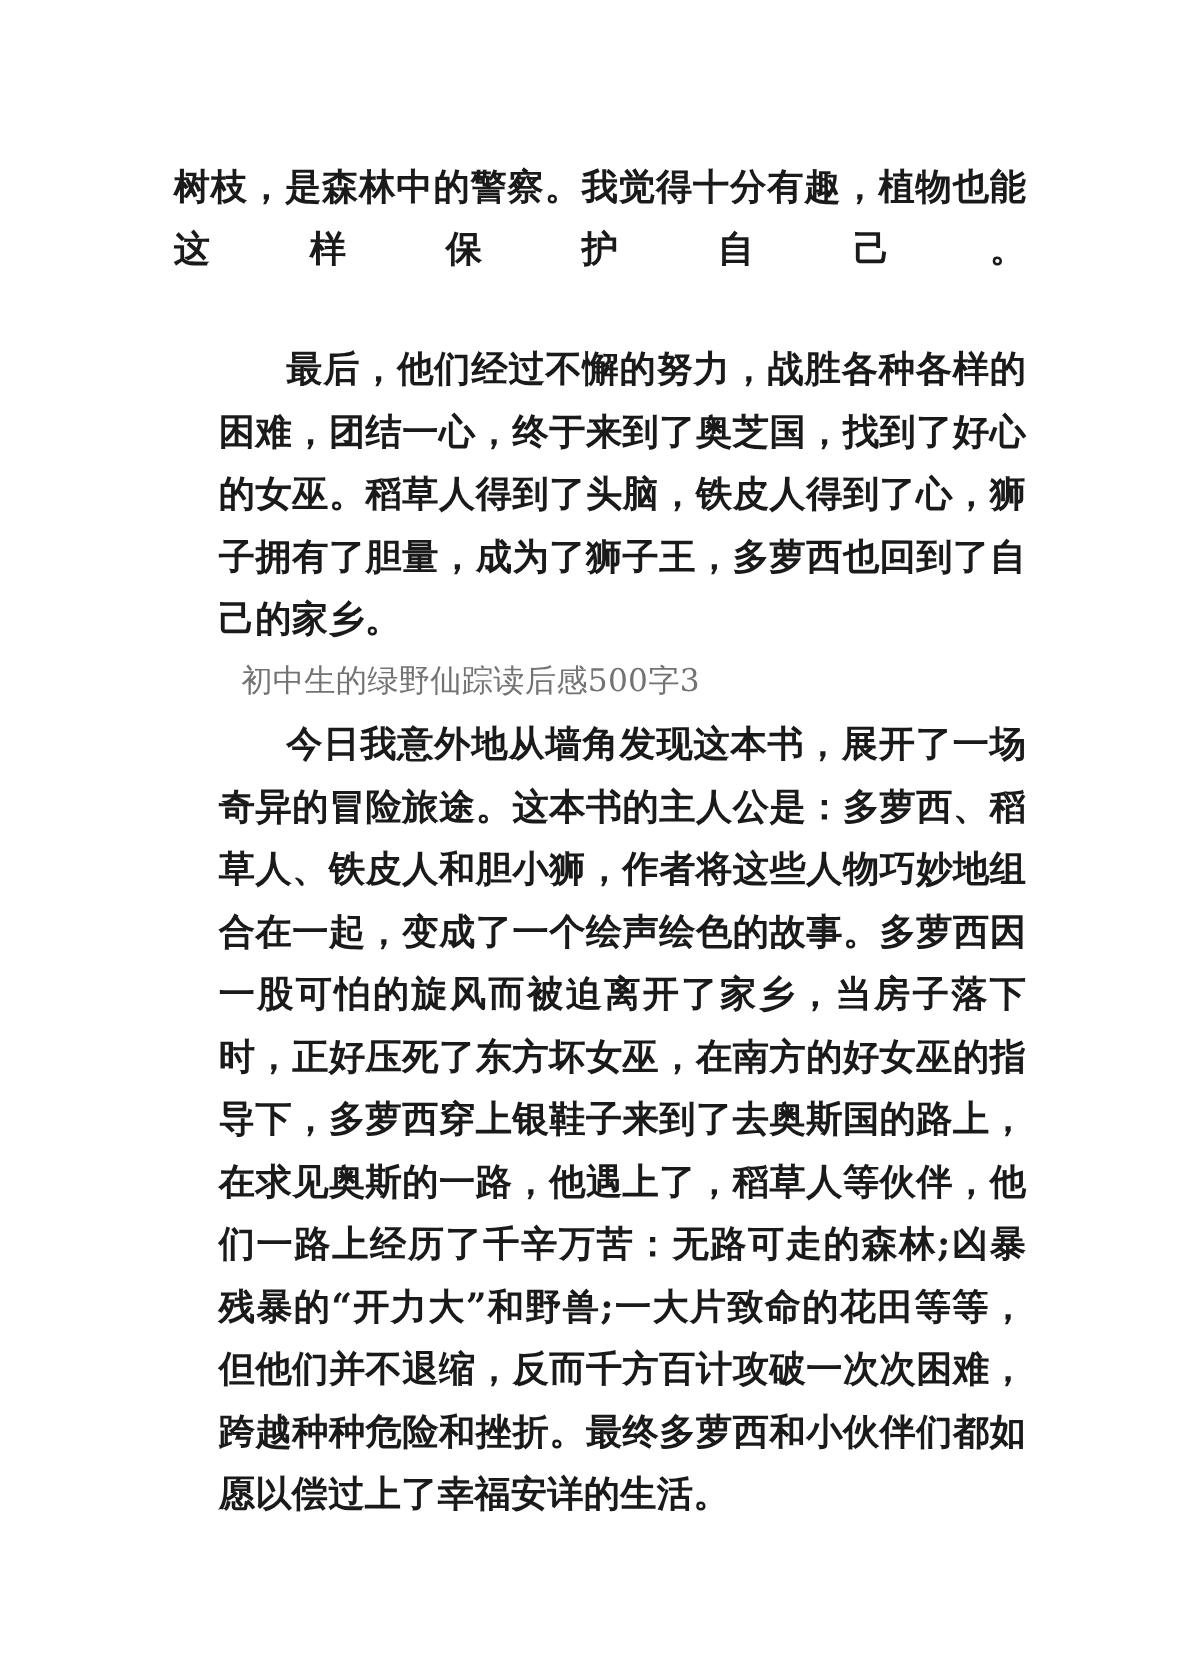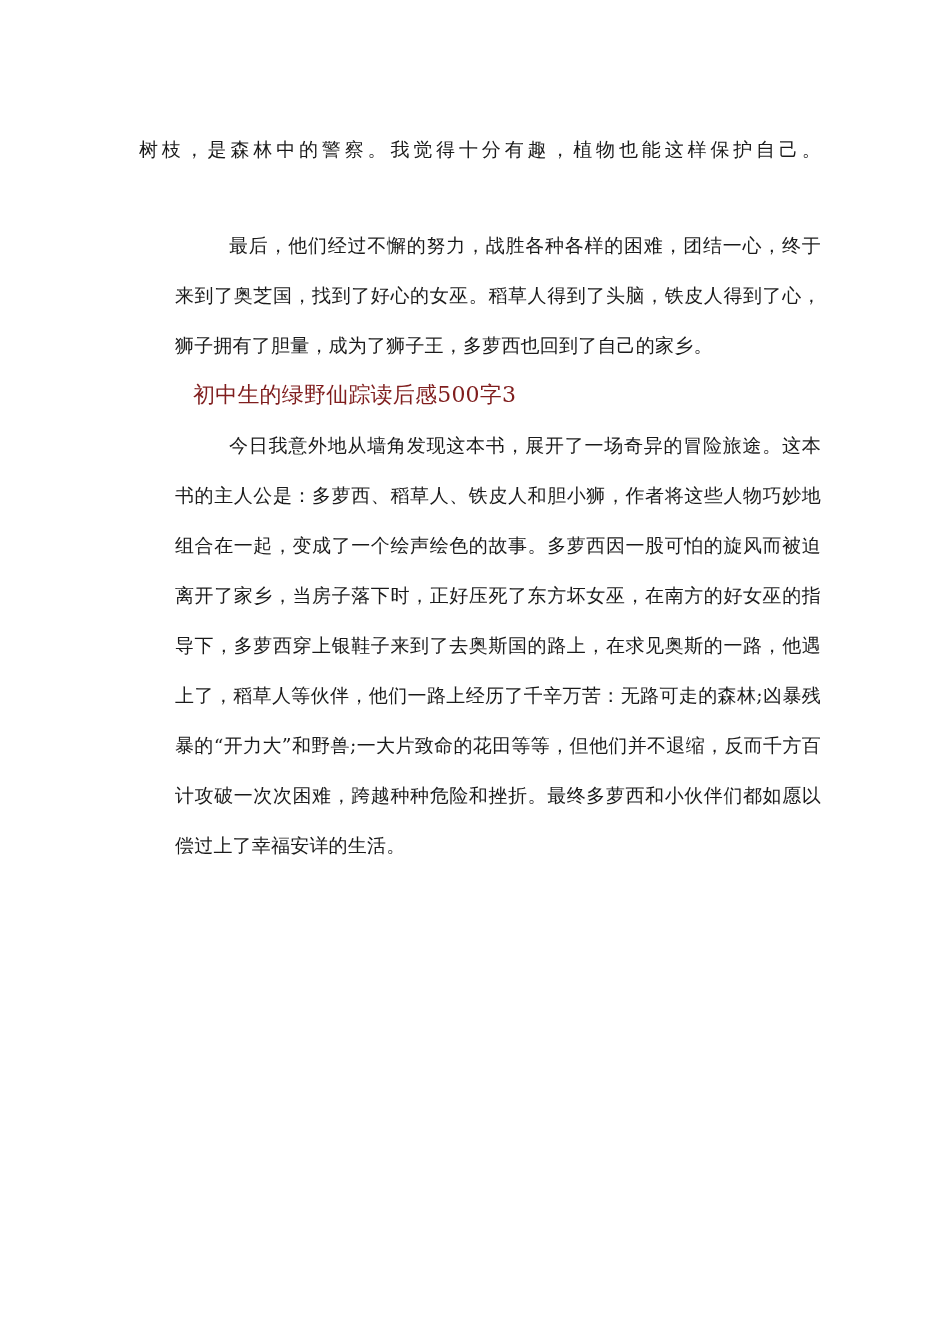--- a/index.html
+++ b/index.html
@@ -27,47 +27,47 @@
   .text-column {
     position: absolute;
     left: 139px;
     top: 124px;
     width: 682px;
   }
 
   
   .para {
     margin: 0;
-    font-size: 19px;
+    font-size: 29px;
     line-height: 50px;
     color: #1a1a1a;
     text-align: justify;
     text-justify: inter-character;
     letter-spacing: 0.2px;
-    font-weight: normal;
+    font-weight: bold;
     -webkit-font-smoothing: antialiased;
   }
 
   
   .para.continuation {
     text-indent: 0;
   }
 
   
   .para.indent {
     text-indent: 54px;
     margin-left: 36px;
   }
 
   
   .heading {
     margin: 0;
-    font-size: 22px;
+    font-size: 25px;
     line-height: 50px;
-    color: #7f1d1d;
+    color: #737373;
     text-indent: 54px;
     text-align: left;
     font-weight: normal;
     letter-spacing: 0.2px;
   }
 
   
   .gap-large { height: 46px; }
 
   

